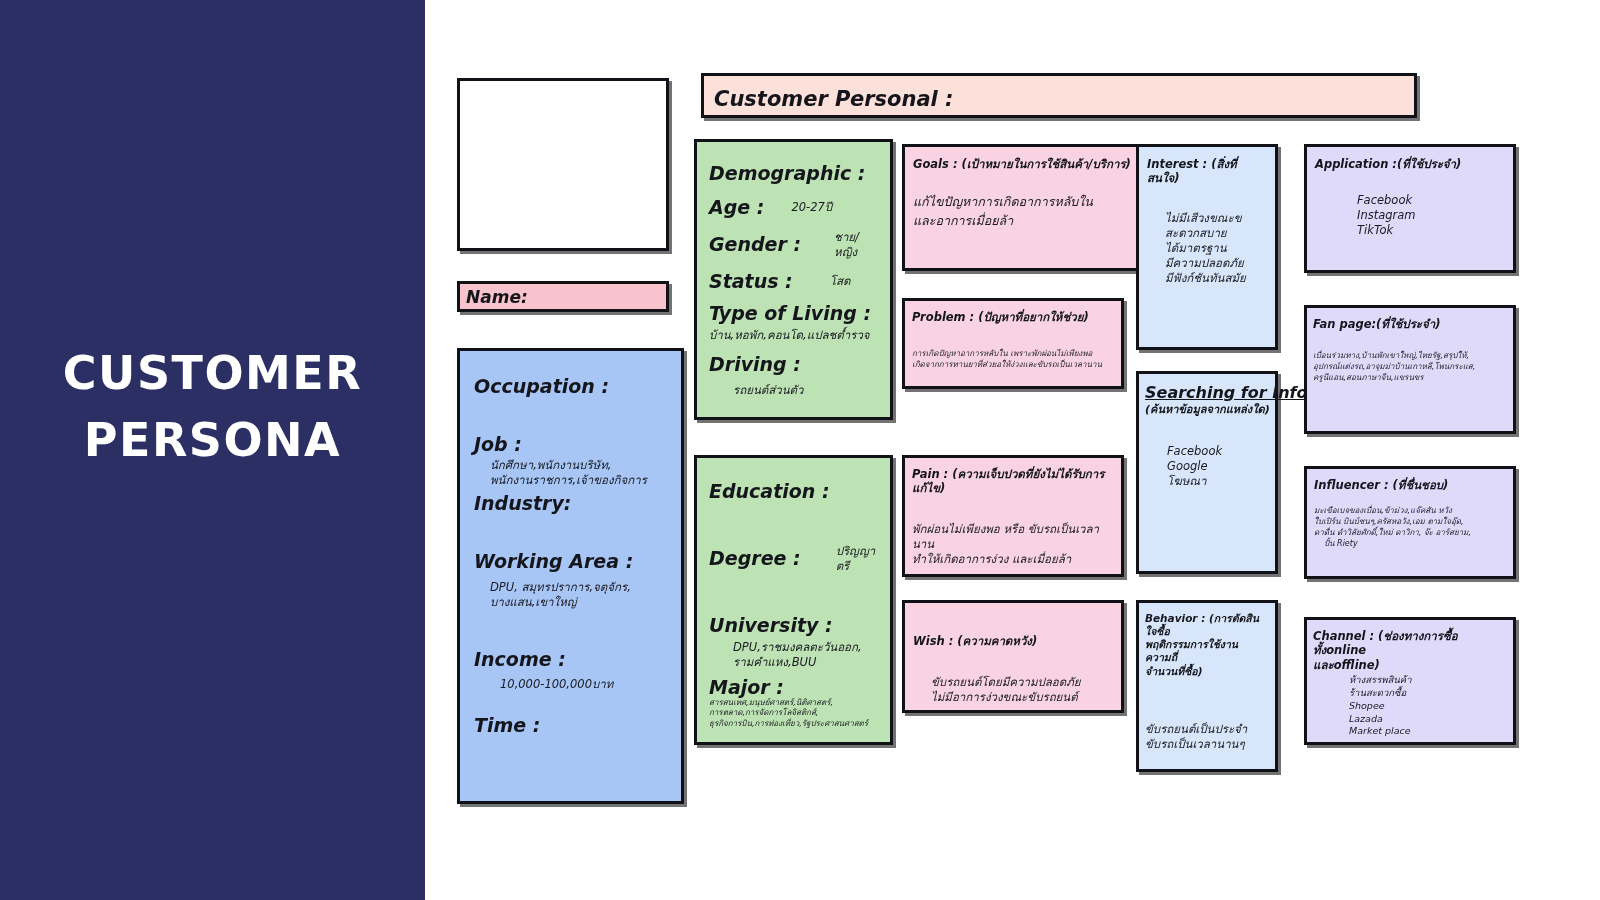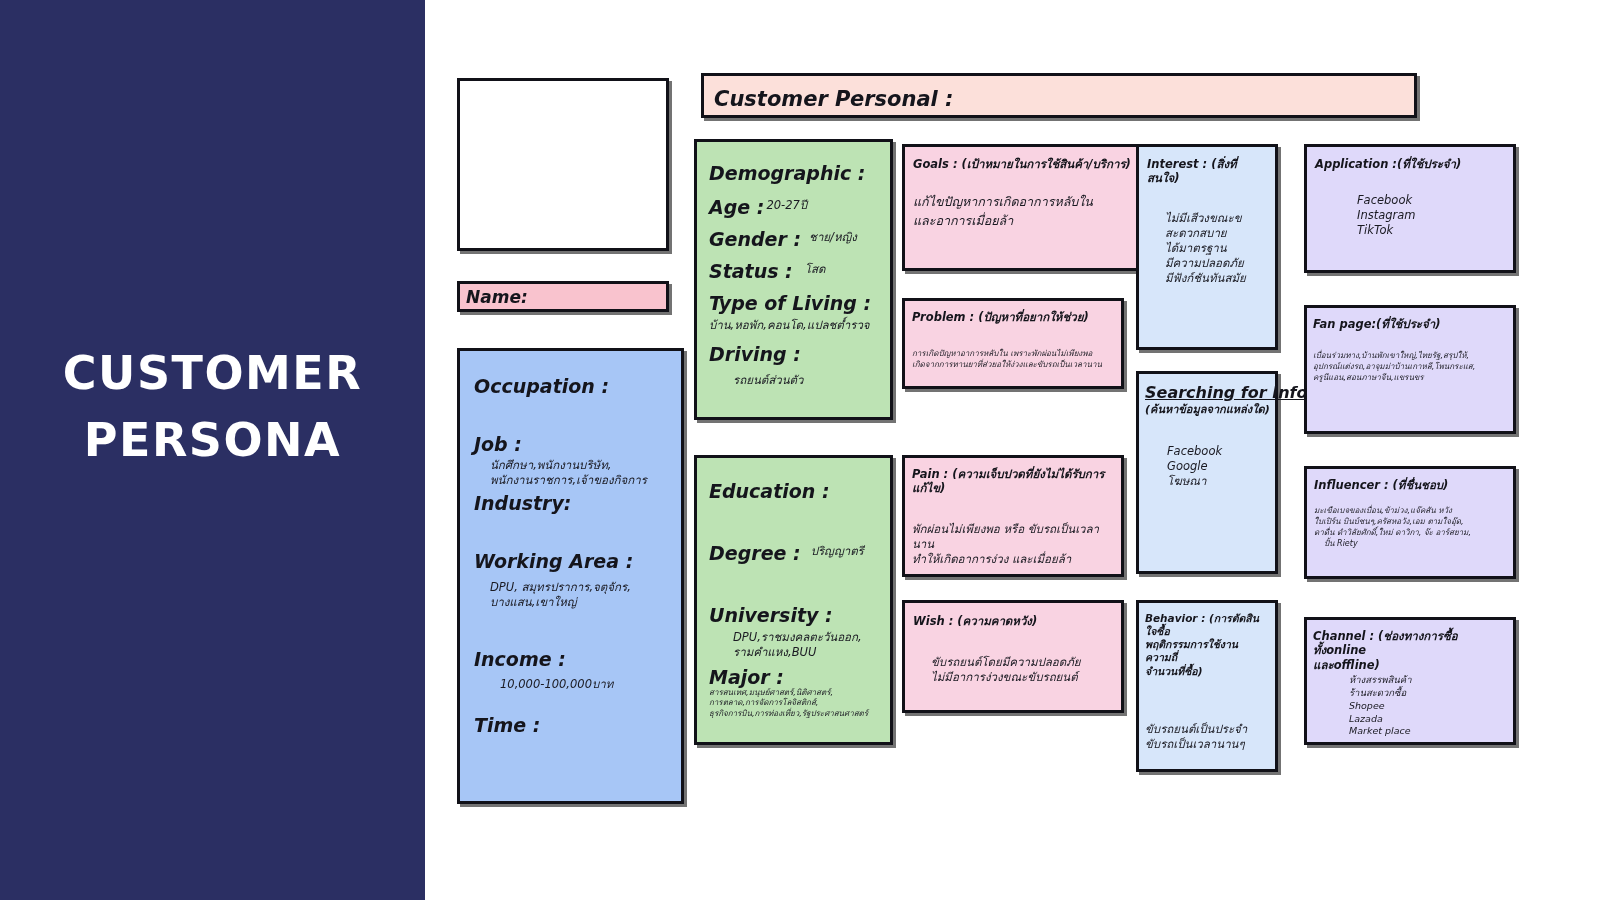--- a/index.html
+++ b/index.html
@@ -65,21 +65,21 @@
   .val-xs {
     font-family: "DejaVu Sans", sans-serif;
     font-style: italic; font-size: 8px; color: #1a1a22;
     line-height: 1.35;
   }
   .val-mid {
     font-family: "DejaVu Sans", sans-serif;
     font-style: italic; font-size: 12.5px; color: #1a1a22;
     line-height: 1.45;
   }
-  .inline-row { display: flex; align-items: flex-start; gap: 2px; }
+  .inline-row { display: flex; align-items: center; gap: 27px; }
   .pad { padding: 14px 16px; }
   .nowrap { white-space: nowrap; }
 </style>
 </head>
 <body>
 
 <div id="canvas">
 
   <div class="navy-panel"></div>
   <div class="persona-title">
@@ -187,21 +187,21 @@
 
   <div class="card pink" style="left:902px; top:455px; width:222px; height:122px;">
     <div style="padding:9px 7px 0 7px;">
       <div class="h-small">Pain : (ความเจ็บปวดที่ยังไม่ได้รับการแก้ไข)</div>
       <div class="val" style="margin-top:26px;">พักผ่อนไม่เพียงพอ หรือ ขับรถเป็นเวลานาน</div>
       <div class="val">ทำให้เกิดอาการง่วง และเมื่อยล้า</div>
     </div>
   </div>
 
   <div class="card pink" style="left:902px; top:600px; width:222px; height:113px;">
-    <div style="padding:11px 8px 0 8px;">
+    <div style="padding:11px 8px 0 8px;margin-top:20px;">
       <div class="h-small">Wish : (ความคาดหวัง)</div>
       <div class="val" style="margin-top:27px; margin-left:18px;">ขับรถยนต์โดยมีความปลอดภัย</div>
       <div class="val" style="margin-left:18px;">ไม่มีอาการง่วงขณะขับรถยนต์</div>
     </div>
   </div>
 
   <div class="card lblue" style="left:1136px; top:144px; width:142px; height:206px;">
     <div style="padding:10px 6px 0 8px;">
       <div class="h-small">Interest : (สิ่งที่สนใจ)</div>
       <div style="margin-top:25px; margin-left:18px;">

